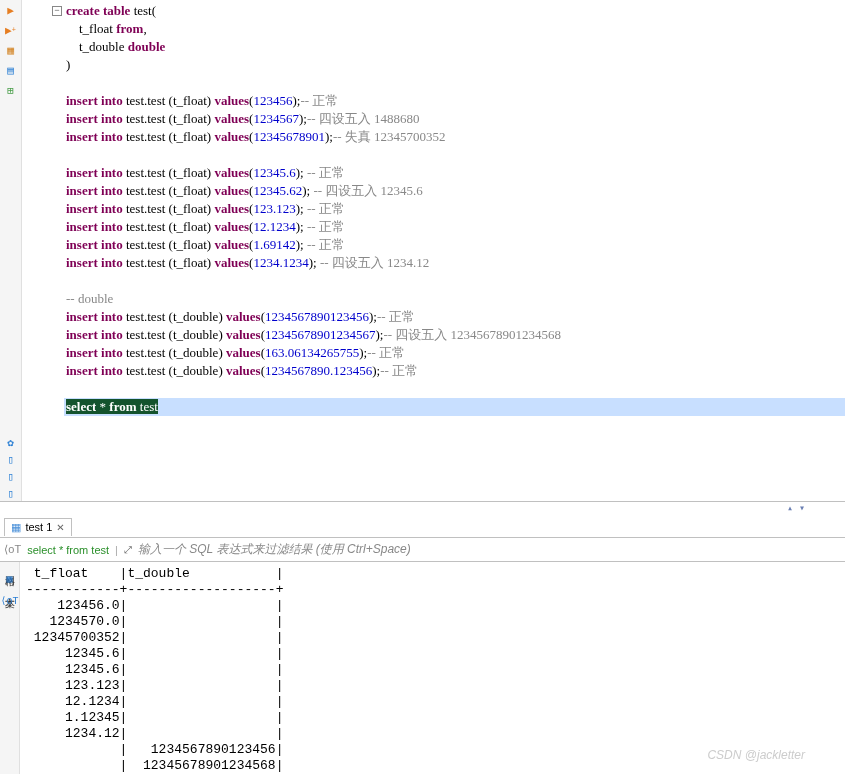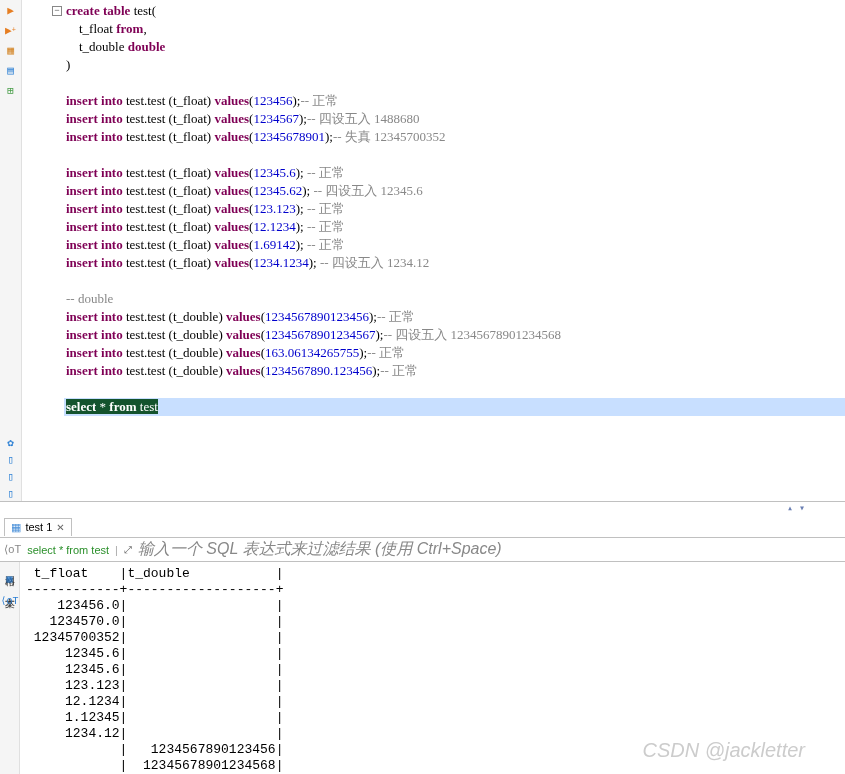--- a/index.html
+++ b/index.html
@@ -31,32 +31,32 @@
 .tab-bar { height:22px; display:flex; align-items:center; border-bottom:1px solid #c0c0c0; padding-left:4px; background:#fff; }
 .tab { display:flex; align-items:center; padding:2px 6px; border:1px solid #c0c0c0; border-bottom:none; background:#fff; font-family:Tahoma,sans-serif; font-size:11px; gap:4px; }
 .tab-icon { color:#4a90d9; font-size:11px; }
 .tab-close { color:#666; font-size:10px; }
 
 .query-bar { height:24px; display:flex; align-items:center; border-bottom:1px solid #c0c0c0; font-family:Tahoma,sans-serif; font-size:11px; gap:6px; padding-left:2px; }
 .query-icon { color:#888; padding-left:2px; }
 .query-text { color:#2a8f2a; }
 .query-sep { color:#aaa; }
 .expand-icon { font-size:10px; color:#555; }
-.filter-input { color:#888; font-style:italic; font-family:Tahoma,sans-serif; font-size:16px; flex:1; }
+.filter-input { color:#888; font-style:italic; font-family:Tahoma,sans-serif; font-size:12px; flex:1; }
 
 .result-area { display:flex; }
 .result-toolbar { width:20px; background:#f5f5f5; border-right:1px solid #e0e0e0; display:flex; flex-direction:column; align-items:center; gap:2px; padding-top:4px; font-size:10px; }
 .rt-label { writing-mode:vertical-rl; font-family:"Microsoft YaHei",sans-serif; font-size:10px; color:#333; padding:2px 0; }
 .rt-icon { width:14px; height:14px; display:flex; align-items:center; justify-content:center; }
 .rt-grid { color:#2b7fd4; }
 .rt-text-ic { color:#2b7fd4; }
 
 .result-text { flex:1; font-family:Consolas,'Courier New',monospace; font-size:13px; line-height:16px; padding:4px 6px; white-space:pre; color:#000; }
 
-.watermark { position:absolute; right:40px; bottom:12px; color:#ccc; font-style:italic; font-family:Arial,sans-serif; font-size:20px; pointer-events:none; }
+.watermark { position:absolute; right:40px; bottom:12px; color:#ccc; font-style:italic; font-family:Arial,sans-serif; font-size:12px; pointer-events:none; }
 </style>
 </head>
 <body>
 
 <div class="main-container">
   <div class="left-toolbar">
     <span class="tb-icon ic-play-orange">▶</span>
     <span class="tb-icon ic-play-plus">▶<sub style="font-size:7px;">+</sub></span>
     <span class="tb-icon ic-db-orange">▦</span>
     <span class="tb-icon ic-db-blue">▤</span>

